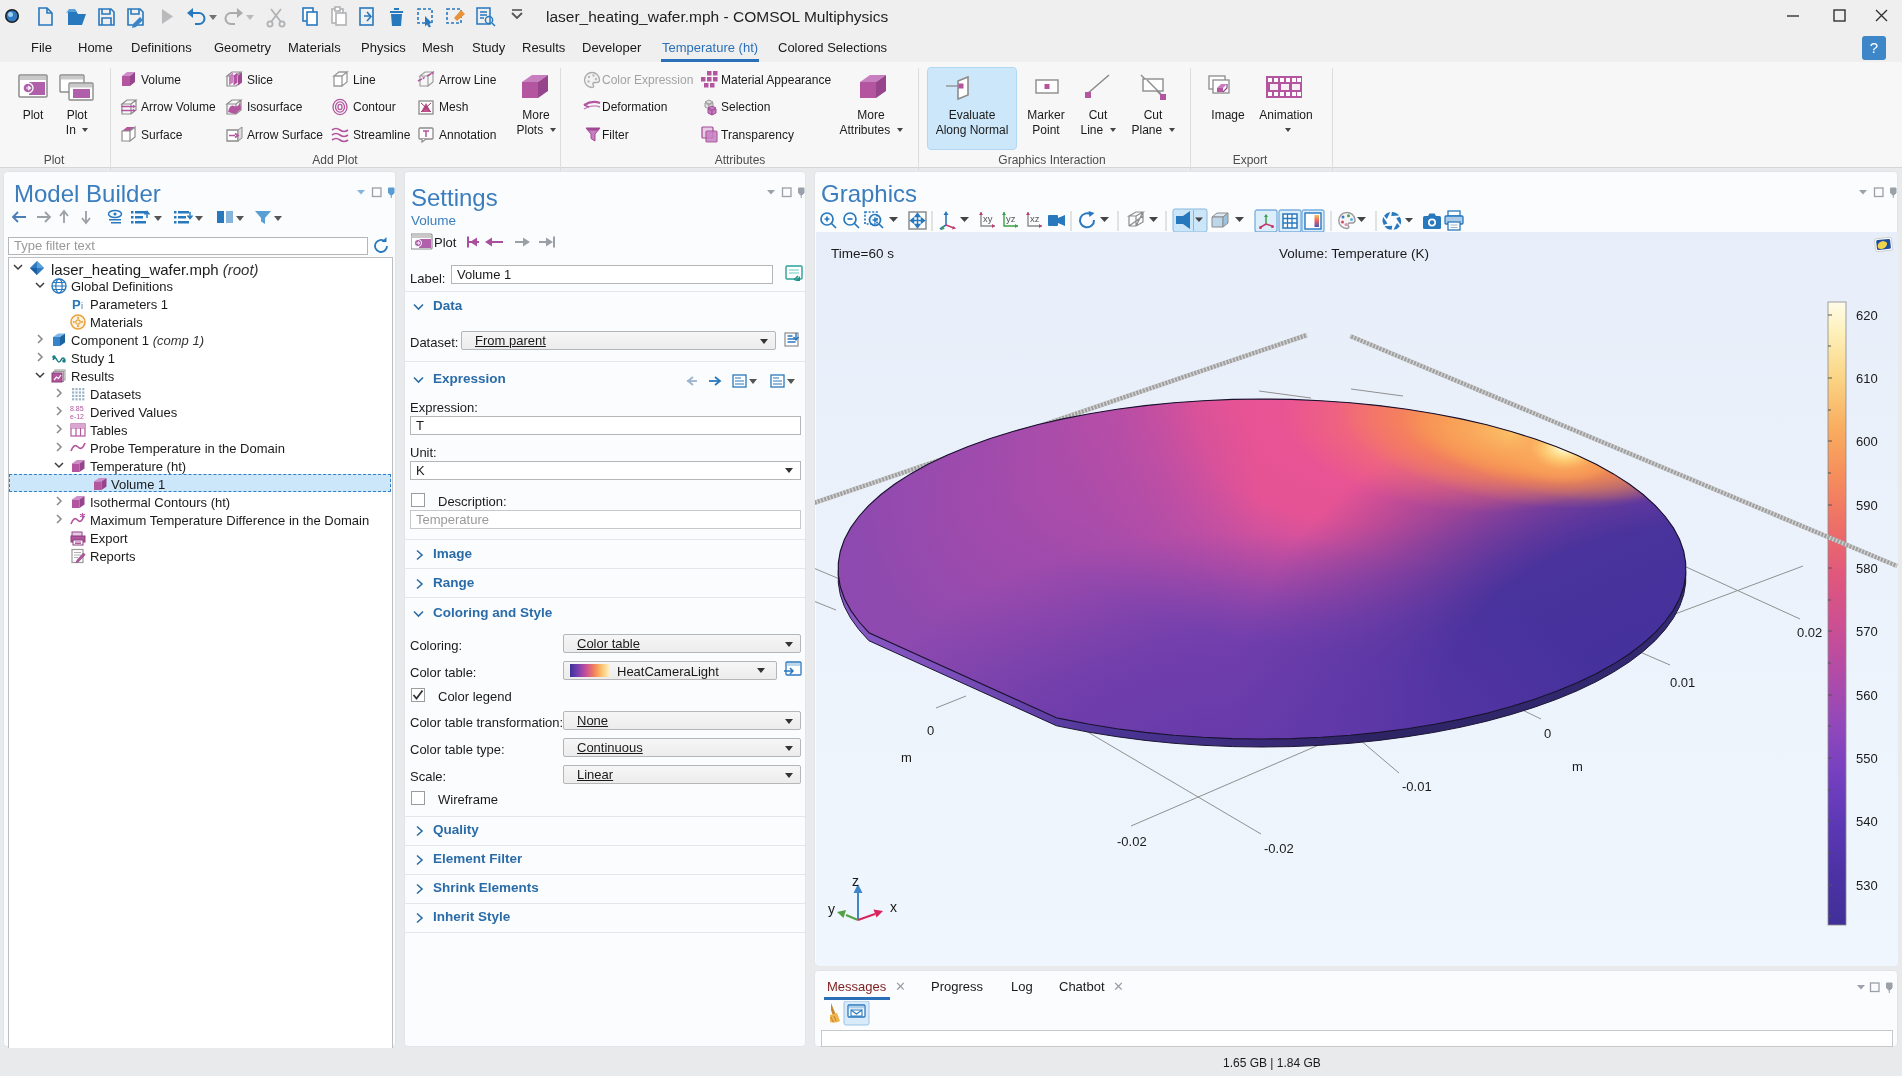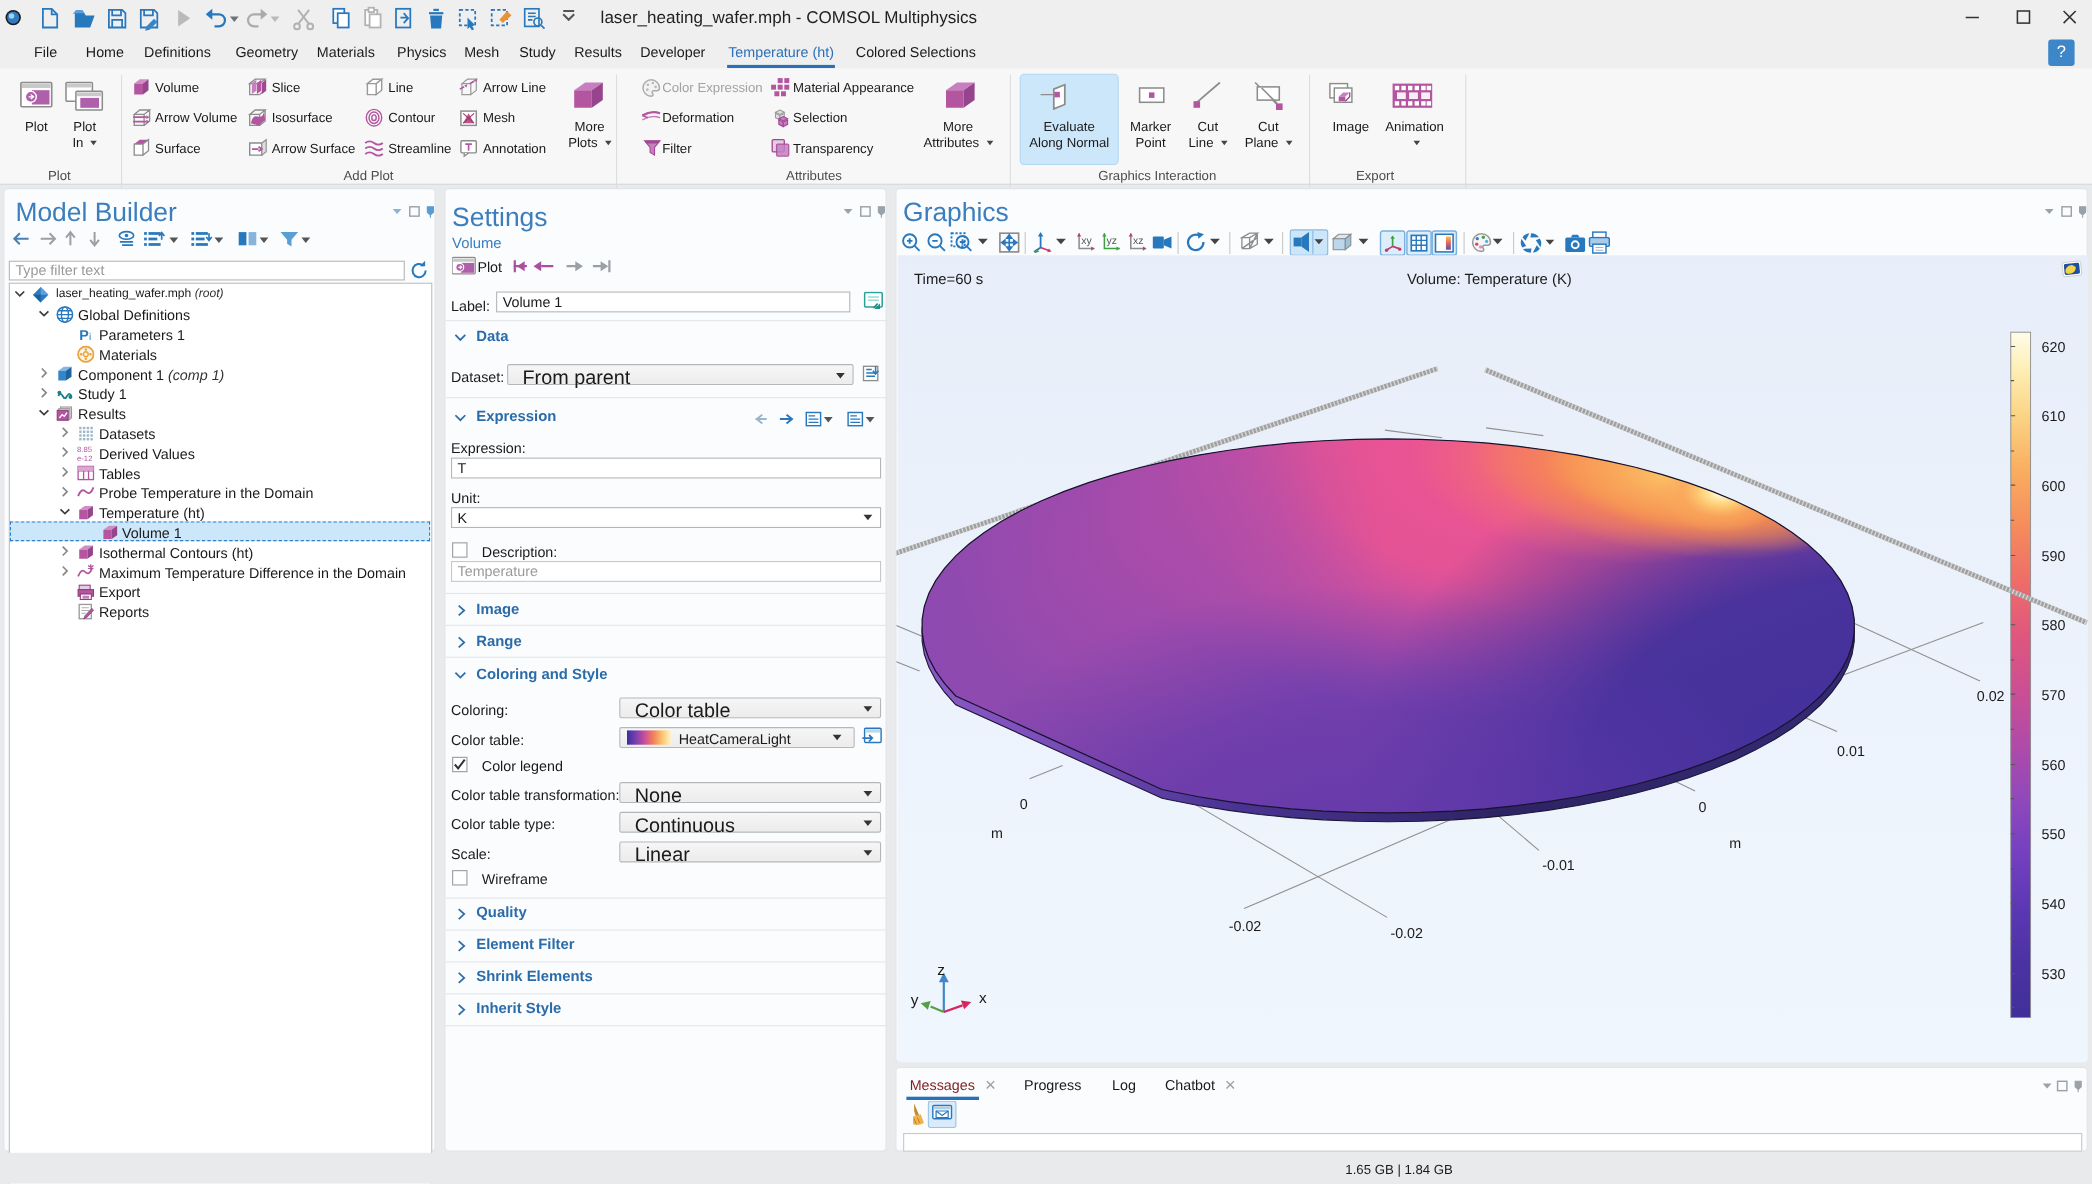--- a/index.html
+++ b/index.html
@@ -24,21 +24,21 @@
 #setpanel { left:404px; top:171px; width:402px; height:876px; }
 #gfxpanel { left:814px; top:171px; width:1084px; height:795px; }
 #msgpanel { left:814px; top:970px; width:1084px; height:77px; }
 .ptitle { position:absolute; left:10px; top:8px; font-size:24px; color:#3c7dbd; }
 .pctrl { position:absolute; top:14px; color:#8a8a8a; }
 
 .sec-sep { position:absolute; left:0; width:402px; height:1px; background:#e4e6e9; }
 .sechead { position:absolute; left:28px; font-size:13.5px; font-weight:bold; color:#2b6ca8; }
 .flabel { position:absolute; font-size:13px; color:#1a1a1a; }
 .tbox { position:absolute; background:#fff; border:1px solid #b4b6b8; font-size:13px; padding:1px 5px; color:#1a1a1a; }
-.dd { position:absolute; background:linear-gradient(#f6f6f6,#ececec); border:1px solid #b4b6b8; border-radius:2px; font-size:18px; padding:1px 8px; color:#1a1a1a; }
+.dd { position:absolute; background:linear-gradient(#f6f6f6,#ececec); border:1px solid #b4b6b8; border-radius:2px; font-size:13px; padding:1px 8px; color:#1a1a1a;text-decoration:underline; }
 .ddarrow { position:absolute; right:7px; top:7px; width:0; height:0; border-left:4px solid transparent; border-right:4px solid transparent; border-top:5px solid #333; }
 .cb { position:absolute; width:14px; height:14px; background:#fff; border:1px solid #9a9c9e; }
 
 .tab { position:absolute; top:8px; font-size:13px; }
 </style>
 </head>
 <body>
 <div id="titlebar" class="abs">
 <svg width="1902" height="33" style="position:absolute;left:0;top:0">
 
@@ -453,21 +453,21 @@
 <div style="position:absolute;left:4px;top:85px;width:385px;height:954px;background:#fff;border:1px solid #bcbec0;"></div>
 <div id="tree" style="position:absolute;left:4px;top:85px;width:385px;height:954px;">
 <svg width="10" height="10" style="position:absolute;left:5px;top:5px">
         <path d="M1 3 l4 4 l4 -4" stroke="#3c3c3c" stroke-width="1.5" fill="none"></path>
       </svg>
 <svg width="16" height="16" style="position:absolute;left:21px;top:3px">
         <path d="M8 1 L15 8 L8 15 L1 8 Z" fill="#2e7bc4"></path>
         <path d="M8 1 L15 8 L8 8 Z" fill="#5ba3dd"></path>
         <path d="M1 8 L8 8 L8 15 Z" fill="#1c5f9e"></path>
       </svg>
-<div style="position:absolute;left:43px;top:4px;font-size:11px;white-space:nowrap;">laser_heating_wafer.mph<i style="color:#333"> (root)</i></div>
+<div style="position:absolute;left:43px;top:4px;font-size:15px;white-space:nowrap;">laser_heating_wafer.mph<i style="color:#333"> (root)</i></div>
 <svg width="10" height="10" style="position:absolute;left:27px;top:23px">
         <path d="M1 3 l4 4 l4 -4" stroke="#3c3c3c" stroke-width="1.5" fill="none"></path>
       </svg>
 <svg width="16" height="16" style="position:absolute;left:43px;top:21px">
         <circle cx="8" cy="8" r="7" fill="#fff" stroke="#2878be" stroke-width="1.4"></circle>
         <ellipse cx="8" cy="8" rx="3.2" ry="7" fill="none" stroke="#2878be" stroke-width="1.2"></ellipse>
         <path d="M1 8 h14 M2.2 4.5 h11.6 M2.2 11.5 h11.6" stroke="#2878be" stroke-width="1.2"></path>
       </svg>
 <div style="position:absolute;left:63px;top:22px;font-size:13px;white-space:nowrap;">Global Definitions</div>
 <svg width="16" height="16" style="position:absolute;left:62px;top:39px">

